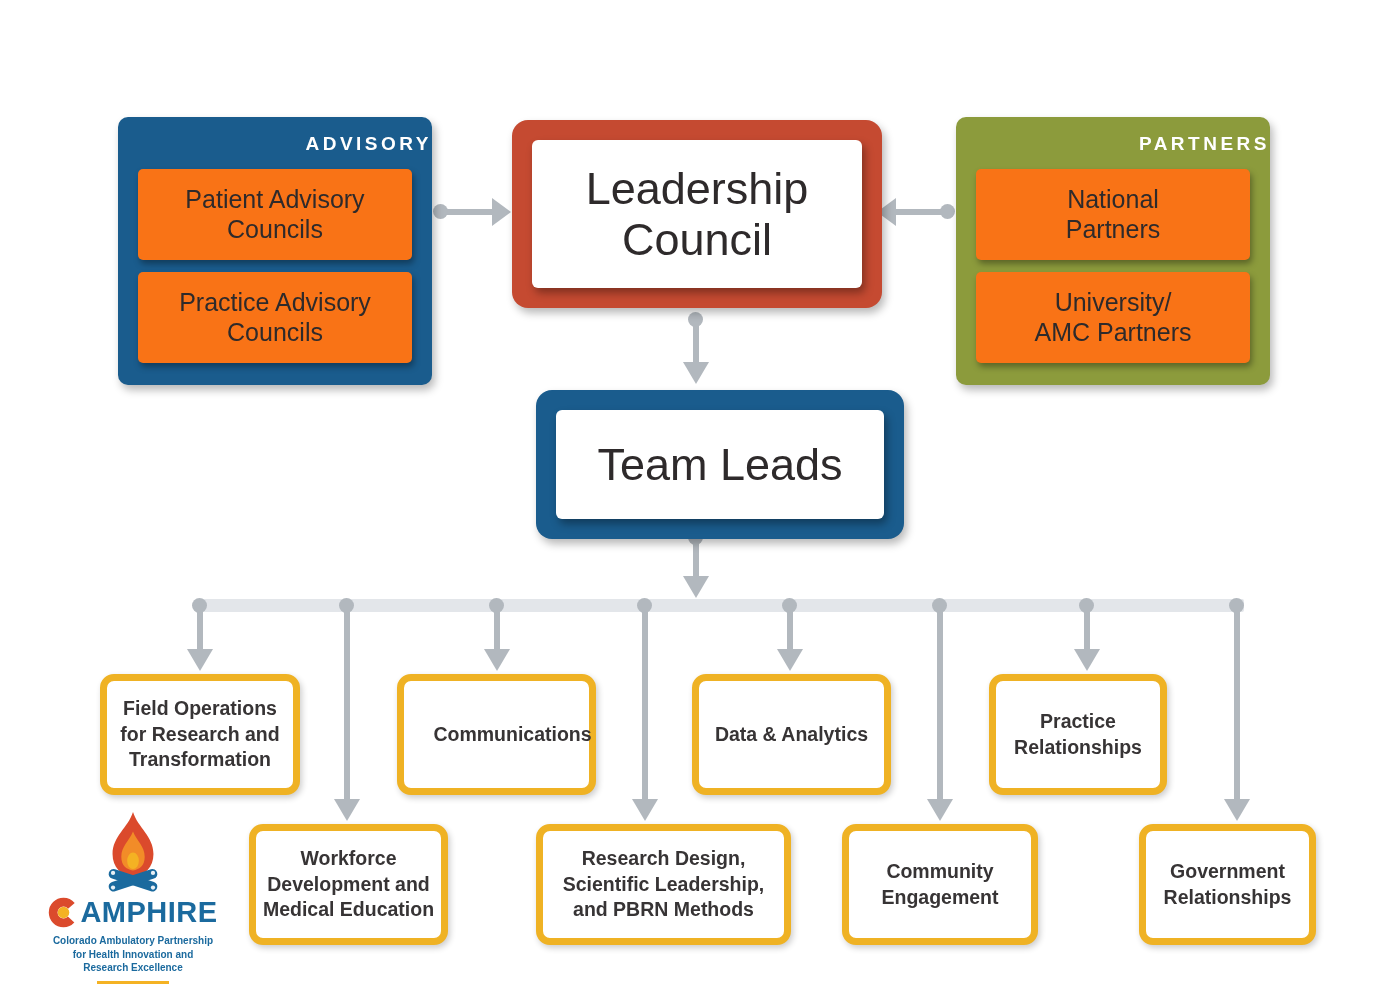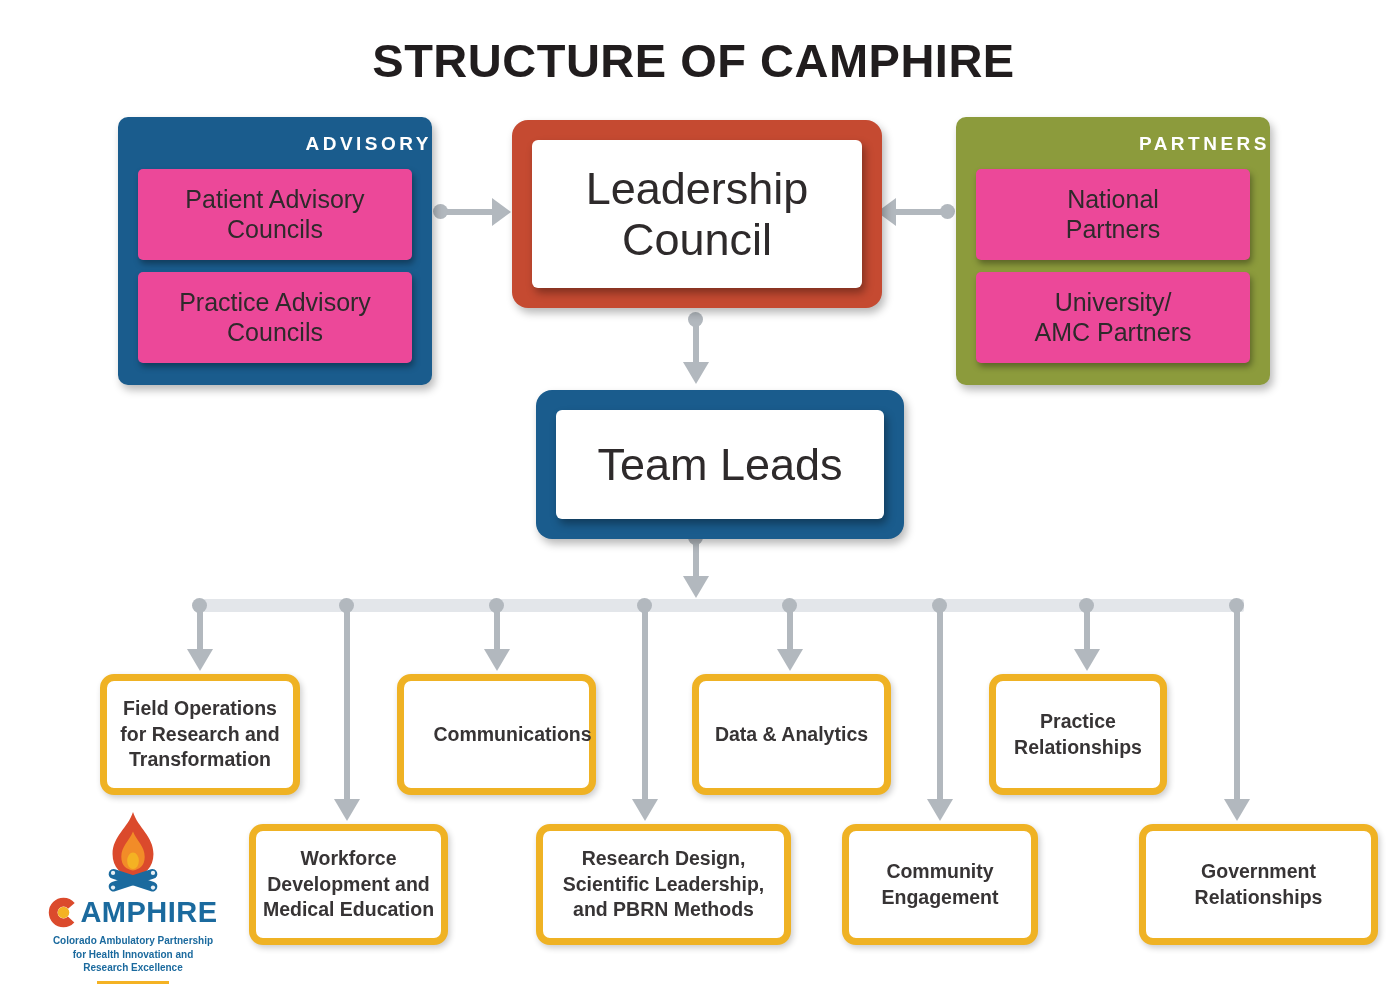--- a/index.html
+++ b/index.html
@@ -16,21 +16,21 @@
   .title{position:absolute;top:33px;left:0;right:0;text-align:center;
     font-size:47px;font-weight:bold;letter-spacing:.5px;color:#211D1E;}
 
   
   .group{position:absolute;width:314px;height:268px;border-radius:10px;
     box-shadow:3px 5px 9px rgba(0,0,0,.28);z-index:4;}
   .group.advisory{left:118px;top:117px;background:var(--blue);}
   .group.partners{left:956px;top:117px;background:var(--olive);}
   .group-header{color:#fff;font-weight:bold;font-size:19px;letter-spacing:3.5px;
     padding-left:3.5px;text-align:right;margin-top:16px;}
-  .card{position:absolute;left:20px;width:274px;height:91px;background:#ec4899;border-radius:5px;
+  .card{position:absolute;left:20px;width:274px;height:91px;background:#f97316;border-radius:5px;
     box-shadow:2px 4px 6px rgba(0,0,0,.35);display:flex;align-items:center;justify-content:center;
     text-align:center;font-size:25px;line-height:1.17;color:var(--text-dark);white-space:pre-line;}
   .card.c1{top:52px;} .card.c2{top:155px;}
 
   
   .frame{position:absolute;border-radius:16px;box-shadow:3px 5px 9px rgba(0,0,0,.28);z-index:4;}
   .frame.leadership{left:512px;top:120px;width:370px;height:188px;background:var(--red);}
   .frame.teamleads{left:536px;top:390px;width:368px;height:149px;background:var(--blue);}
   .frame-inner{position:absolute;left:20px;top:20px;right:20px;bottom:20px;background:#fff;
     border-radius:6px;box-shadow:3px 5px 8px rgba(0,0,0,.35);display:flex;align-items:center;
@@ -57,36 +57,35 @@
     white-space:pre-line;z-index:4;}
   .row-upper{top:674px;height:121px;}
   .row-lower{top:824px;height:121px;}
   .t-field{left:100px;width:200px;}
   .t-comms{left:397px;width:199px;padding-left:32px;}
   .t-data{left:692px;width:199px;}
   .t-pract{left:989px;width:178px;}
   .t-work{left:249px;width:199px;}
   .t-research{left:536px;width:255px;}
   .t-community{left:842px;width:196px;}
-  .t-gov{left:1139px;width:239px;}
+  .t-gov{left:1139px;width:177px;}
 
   
   .logo{position:absolute;left:38px;top:810px;width:190px;text-align:center;z-index:5;}
   .logo .flame{display:block;margin:0 auto;}
   .wordmark{display:flex;align-items:center;justify-content:center;margin-top:2px;}
   .wordmark .rest{font-size:29px;font-weight:bold;color:var(--logo-blue);letter-spacing:.5px;margin-left:1px;}
   .tagline{margin-top:5px;font-size:10px;font-weight:bold;color:var(--logo-blue);line-height:1.35;white-space:pre-line;}
   .logo-rule{width:72px;height:3px;background:var(--flame-gold);margin:6px auto 0;}
 </style>
 </head>
 <body>
 
 <div class="stage">
 
-  <div class="title">STRUCTURE OF CAMPHIRE</div>
 
   <div class="group advisory">
     <div class="group-header">ADVISORY</div>
     <div class="card c1">Patient Advisory
 Councils</div>
     <div class="card c2">Practice Advisory
 Councils</div>
   </div>
 
   <div class="frame leadership">

